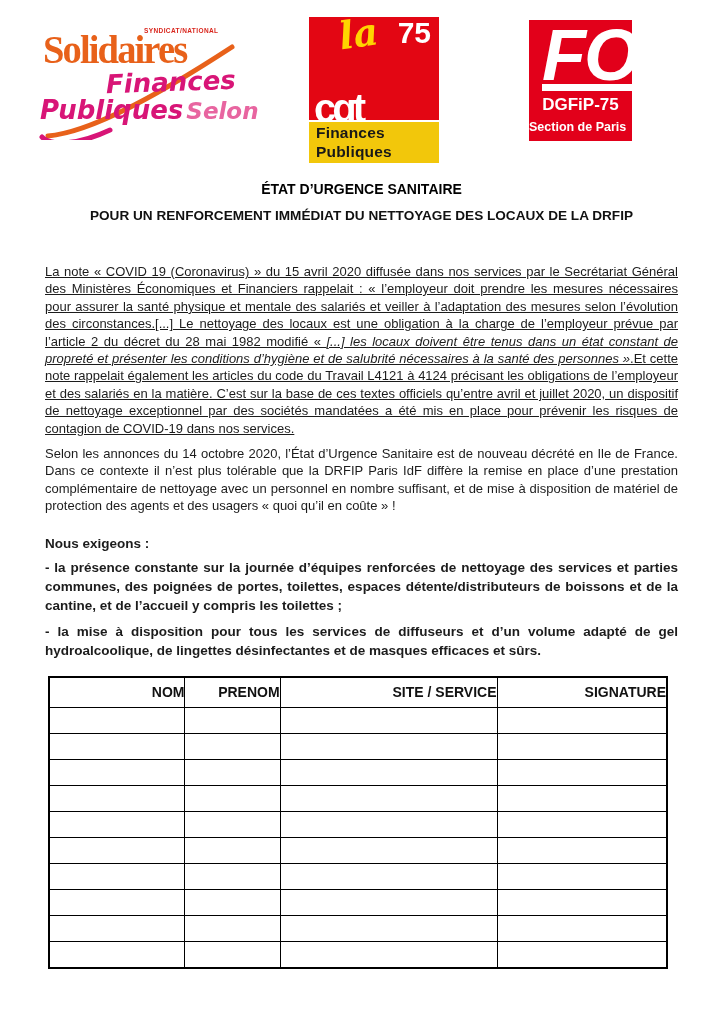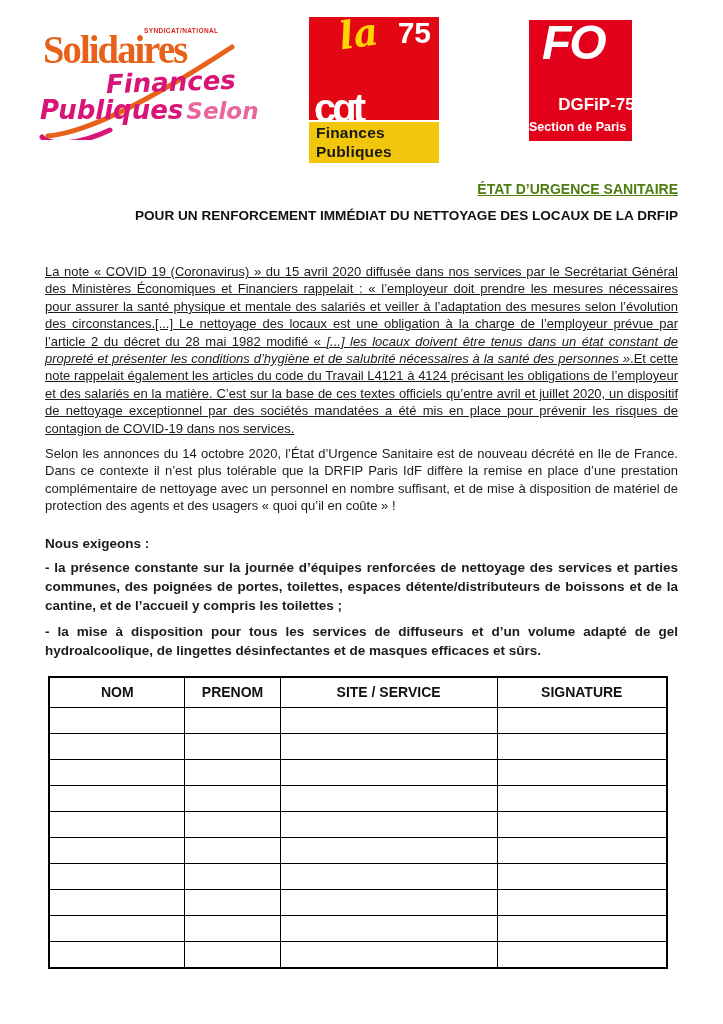--- a/index.html
+++ b/index.html
@@ -19,37 +19,37 @@
   .sol-paris{color:#e865a0;font-size:23px;margin-left:3px;}
   
   .logo-cgt{position:absolute;left:309px;top:17px;width:130px;}
   .cgt-square{position:relative;width:130px;height:103px;background:#e30613;overflow:hidden;}
   .cgt-la{position:absolute;top:-4px;left:30px;color:#ffd400;font-family:"DejaVu Serif",serif;font-style:italic;font-weight:bold;font-size:38px;line-height:1.1;transform:rotate(-8deg);}
   .cgt-75{position:absolute;top:1px;right:8px;color:#fff;font-weight:bold;font-size:30px;line-height:1;}
   .cgt-word{position:absolute;bottom:-7px;left:5px;color:#fff;font-weight:bold;font-size:40px;line-height:.95;letter-spacing:-4px;}
   .cgt-band{margin-top:2px;width:130px;height:41px;background:#f2c70b;color:#181818;font-weight:bold;font-size:15.5px;line-height:1.2;padding:2px 0 0 7px;box-sizing:border-box;letter-spacing:.2px;}
   
   .logo-fo{position:absolute;left:529px;top:20px;width:103px;height:121px;background:#e2001a;color:#fff;}
-  .fo-word{position:absolute;top:-2px;left:13px;font-weight:bold;font-style:italic;font-size:48px;line-height:1.05;letter-spacing:-2px;}
-  .fo-dgfip{position:absolute;bottom:26px;left:16px;width:100%;text-align:center;font-weight:bold;font-size:17px;}
+  .fo-word{position:absolute;top:-2px;left:13px;font-weight:bold;font-style:italic;font-size:72px;line-height:1.05;letter-spacing:-2px;text-decoration:underline;}
+  .fo-dgfip{position:absolute;bottom:26px;left:0;width:100%;text-align:center;font-weight:bold;font-size:17px;}
   .fo-section{position:absolute;bottom:7px;left:0;width:100%;text-align:left;font-weight:bold;font-size:12.5px;}
   
-  .title1{margin:16px 45px 0;text-align:right;font-size:14px;font-weight:bold;color:#4d7c0f;text-decoration:underline;}
-  .title2{margin:11px 45px 0;text-align:right;font-size:13.6px;font-weight:bold;color:#111;}
+  .title1{margin:16px 45px 0;text-align:center;font-size:14px;font-weight:bold;color:#000000;}
+  .title2{margin:11px 45px 0;text-align:center;font-size:13.6px;font-weight:bold;color:#111;}
   
   .content{margin:0 45px;}
   .body-text{font-size:13px;line-height:17.4px;text-align:justify;margin:0;}
   .p1{margin-top:40px;text-decoration:underline;}
   .p2{margin-top:8px;}
   .italic{font-style:italic;}
   .demands-heading{margin:21px 0 0;font-size:13.5px;font-weight:bold;}
   .demand{font-size:13.5px;font-weight:bold;line-height:19px;text-align:justify;margin:7px 0 0;}
   
   .sig-table{border-collapse:collapse;width:620px;margin:16px 0 0 3px;border:2px solid #000;table-layout:fixed;}
-  .sig-table th{border:1px solid #000;height:29px;font-size:14px;font-weight:bold;text-align:center;color:#111;padding:0;}
+  .sig-table th{border:1px solid #000;height:29px;font-size:14px;font-weight:bold;text-align:right;color:#111;padding:0;}
   .sig-table td{border:1px solid #000;height:25px;padding:0;}
   .col-nom{width:22%;} .col-prenom{width:15.4%;} .col-site{width:35.1%;} .col-sig{width:27.5%;}
 </style>
 </head>
 <body>
 
 <div class="page">
 
   <div class="logo-header">
 

